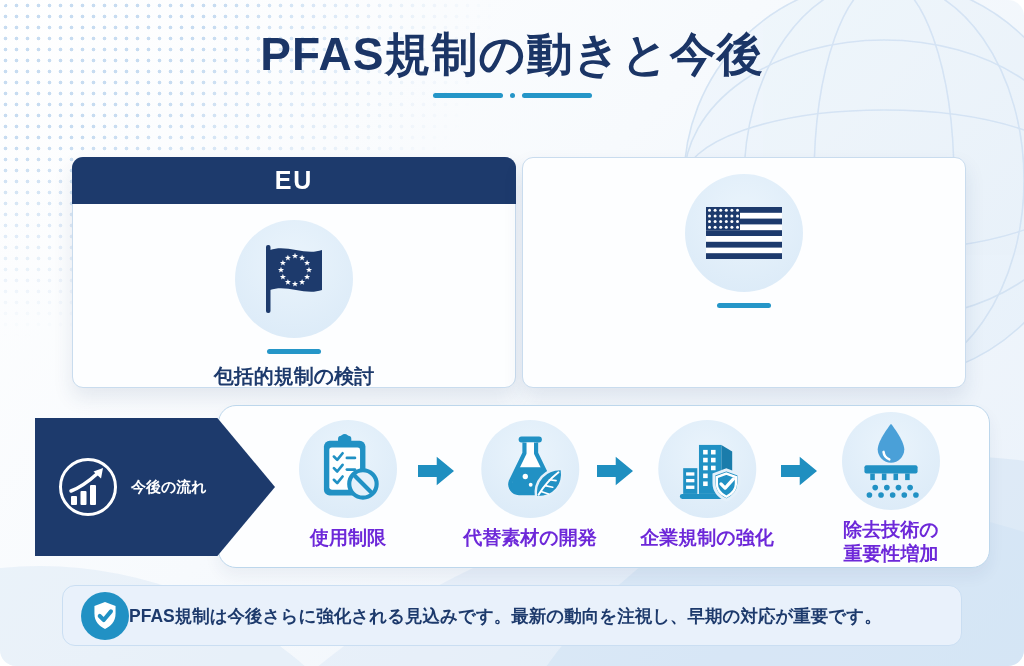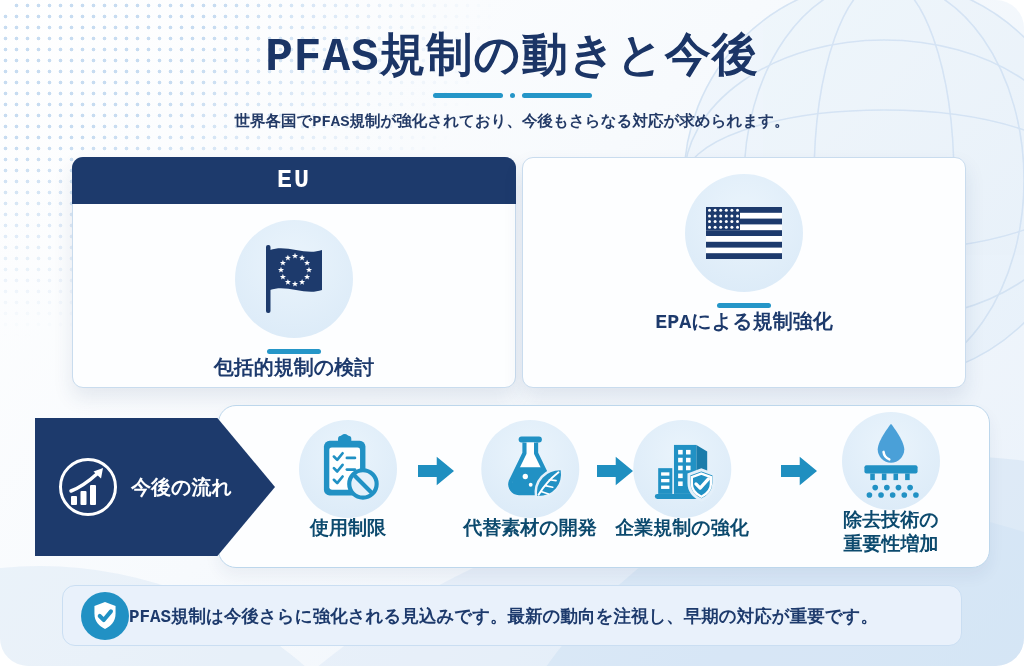--- a/index.html
+++ b/index.html
@@ -1,17 +1,17 @@
 <!DOCTYPE html>
 <html lang="ja"><head>
 <meta charset="utf-8">
 <style>
   html,body{margin:0;padding:0;background:#fff;font-family:"Liberation Sans","DejaVu Sans",sans-serif;}
-  .canvas{position:relative;width:1024px;height:666px;overflow:hidden;border-radius:28px;
-    background:linear-gradient(135deg,#ffffff 0%,#f7fafd 45%,#e9f1fa 100%);font-family:Liberation Mono, monospace;}
+  .canvas{position:relative;width:1024px;height:666px;overflow:hidden;border-radius:16px;
+    background:linear-gradient(135deg,#ffffff 0%,#f7fafd 45%,#e9f1fa 100%);}
   
   .dotmap{position:absolute;left:0;top:0;width:560px;height:380px;
     background-image:radial-gradient(circle,#c7dcf1 1.7px,rgba(199,220,241,0) 2.1px);
     background-size:11px 11px;
     -webkit-mask-image:radial-gradient(120% 120% at 0% 0%,#000 32%,transparent 74%);
     mask-image:radial-gradient(120% 120% at 0% 0%,#000 32%,transparent 74%);}
   .globe{position:absolute;top:-35px;right:-75px;opacity:.85;}
   .curve{position:absolute;border-radius:50%;}
   .curve1{width:1000px;height:1000px;right:-430px;bottom:-790px;background:rgba(190,214,240,.30);}
   .curve2{width:1500px;height:1500px;right:-520px;bottom:-1330px;background:rgba(190,214,240,.22);}
@@ -28,31 +28,31 @@
   .cards{position:absolute;top:157px;left:72px;width:894px;display:flex;gap:6px;}
   .card{flex:1 1 0;height:231px;background:#fdfeff;border:1px solid #c9dcee;border-radius:11px;
     box-shadow:0 10px 20px rgba(29,58,108,.10);box-sizing:border-box;}
   .card-head{height:47px;margin:-1px -1px 0 -1px;border-radius:11px 11px 0 0;background:#1d3a6c;
     display:flex;align-items:center;justify-content:center;color:#fff;font-size:25px;font-weight:700;letter-spacing:2px;}
   .card-body{display:flex;flex-direction:column;align-items:center;}
   .icon-circle{width:118px;height:118px;border-radius:50%;margin-top:16px;
     background:radial-gradient(circle at 50% 35%,#eaf4fc 0%,#d9e9f7 100%);
     display:flex;align-items:center;justify-content:center;}
   .card-divider{width:54px;height:4.5px;border-radius:3px;background:#2596c8;margin-top:11px;}
-  .card-label{font-size:20px;font-weight:700;color:#1d3a6c;white-space:nowrap;}
+  .card-label{margin-top:9px;font-size:20px;font-weight:700;color:#1d3a6c;white-space:nowrap;}
   
   .flow-box{position:absolute;left:218px;top:405px;width:772px;height:163px;background:#fdfeff;
     border:1.5px solid #bdd7ec;border-radius:18px;box-sizing:border-box;box-shadow:0 8px 16px rgba(29,58,108,.06);}
   .flow-arrow{position:absolute;left:35px;top:418px;width:240px;height:138px;background:#1d3a6c;
     clip-path:polygon(0 0,76% 0,100% 50%,76% 100%,0 100%);display:flex;align-items:center;padding-left:22px;
     box-sizing:border-box;z-index:3;}
-  .flow-arrow-label{margin-left:12px;color:#fff;font-size:20px;font-weight:700;white-space:nowrap;}
+  .flow-arrow-label{margin-left:12px;color:#fff;font-size:15px;font-weight:700;white-space:nowrap;}
   .step{position:absolute;top:14px;transform:translateX(-50%);display:flex;flex-direction:column;align-items:center;z-index:2;}
   .step .icon-circle{width:98px;height:98px;margin-top:0;}
-  .step-label{font-size:19px;font-weight:700;color:#0c4a6e;text-align:center;line-height:1.25;white-space:nowrap;}
+  .step-label{margin-top:8px;font-size:19px;font-weight:700;color:#6d28d9;text-align:center;line-height:1.25;white-space:nowrap;}
   .step4{top:6px;align-items:center;}
   .step4 .step-label{white-space:normal;width:104px;}
   .step-arrow{position:absolute;top:48px;width:36px;height:34px;background:#1f8fc0;transform:translateX(-50%);
     clip-path:polygon(0 32%,52% 32%,52% 8%,100% 50%,52% 92%,52% 68%,0 68%);z-index:2;}
   
   .note-bar{position:absolute;left:62px;top:585px;width:900px;height:61px;background:#e9f1fb;
     border:1.5px solid #cadef2;border-radius:13px;box-sizing:border-box;display:flex;align-items:center;padding:0 18px;}
   .note-text{flex:1;text-align:left;font-size:17.5px;font-weight:700;color:#1d3a6c;margin:0;padding-right:26px;}
 </style>
 </head>
@@ -73,21 +73,20 @@
   <div class="curve curve2"></div>
   <div class="curve curve1"></div>
   <div class="curve curve3"></div>
 
   <h1 class="title">PFAS規制の動きと今後</h1>
   <div class="title-underline">
     <span class="bar"></span>
       <span class="dot"></span>
       <span class="bar"></span>
   </div>
-  <p class="subtitle">世界各国でPFAS規制が強化されており、今後もさらなる対応が求められます。</p>
 
   <div class="cards">
 
     <div class="card">
       <div class="card-head">EU</div>
       <div class="card-body">
         <div class="icon-circle">
           <svg width="118" height="118" viewBox="0 0 118 118">
             <defs>
                 <path id="eustar" d="M0,-3.2 L0.79,-1.09 3.04,-0.99 1.28,0.42 1.88,2.59 0,1.35 -1.88,2.59 -1.28,0.42 -3.04,-0.99 -0.79,-1.09 Z"></path>
@@ -150,21 +149,20 @@
               <circle cx="24.5" cy="53.3" r="1.5"></circle>
                 <circle cx="30.1" cy="53.3" r="1.5"></circle>
                 <circle cx="35.7" cy="53.3" r="1.5"></circle>
                 <circle cx="41.3" cy="53.3" r="1.5"></circle>
                 <circle cx="46.9" cy="53.3" r="1.5"></circle>
                 <circle cx="52.5" cy="53.3" r="1.5"></circle>
             </g>
           </svg>
         </div>
         <div class="card-divider"></div>
-        <div class="card-label">EPAによる規制強化</div>
       </div>
     </div>
 
   </div>
 
   <div class="flow-box">
 
     <div class="step" style="left:129px">
       <div class="icon-circle">
         <svg width="98" height="98" viewBox="0 0 118 118">
@@ -195,21 +193,21 @@
           <circle cx="53" cy="68" r="3.2" fill="#fff"></circle>
             <circle cx="59.5" cy="78" r="2.3" fill="#fff"></circle>
           <path d="M66 93 C63 74 77 58 97 59 C100 78 88 94 66 93 Z" fill="#2191c4" stroke="#e4f0fa" stroke-width="3"></path>
           <path d="M69 90 C75 80 84 70 93 63" stroke="#fff" stroke-width="2.4" fill="none" stroke-linecap="round"></path>
           <path d="M72 86 l9 3 M77 79 l9 2 M82 72 l8 1" stroke="#fff" stroke-width="2" fill="none" stroke-linecap="round"></path>
         </svg>
       </div>
       <div class="step-label">代替素材の開発</div>
     </div>
 
-    <div class="step" style="left:463px">
+    <div class="step" style="left:488px">
       <div class="icon-circle">
         <svg width="98" height="98" viewBox="0 0 118 118">
           <rect x="26" y="89" width="60" height="6" rx="3" fill="#2191c4"></rect>
           <rect x="30" y="58" width="17" height="31" fill="#2191c4"></rect>
           <rect x="33.5" y="63" width="10" height="4" fill="#fff"></rect>
           <rect x="33.5" y="71" width="10" height="4" fill="#fff"></rect>
           <rect x="33.5" y="79" width="10" height="4" fill="#fff"></rect>
           <rect x="49" y="30" width="27" height="59" fill="#2191c4"></rect>
           <polygon points="76,30 89,38 89,89 76,89" fill="#1a7cab"></polygon>
           <g fill="#fff">

